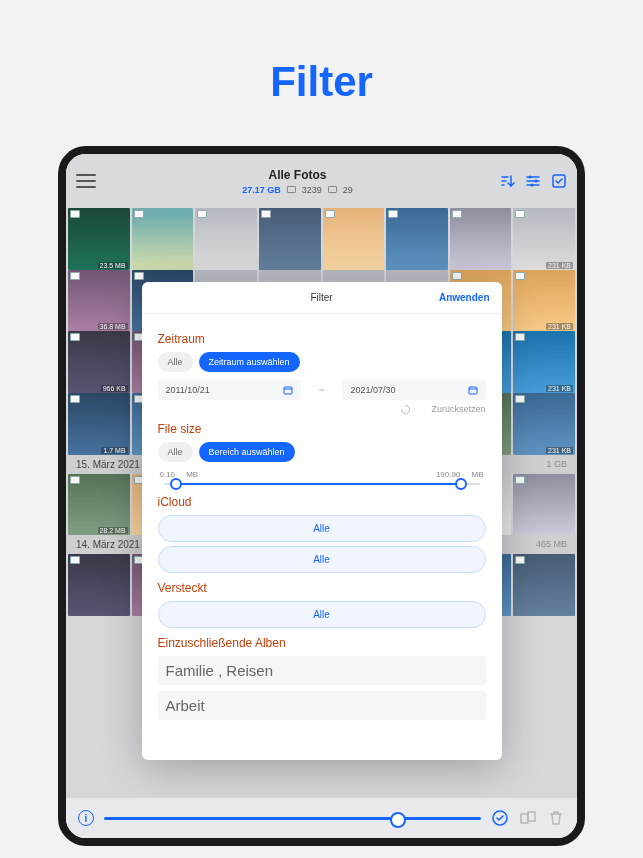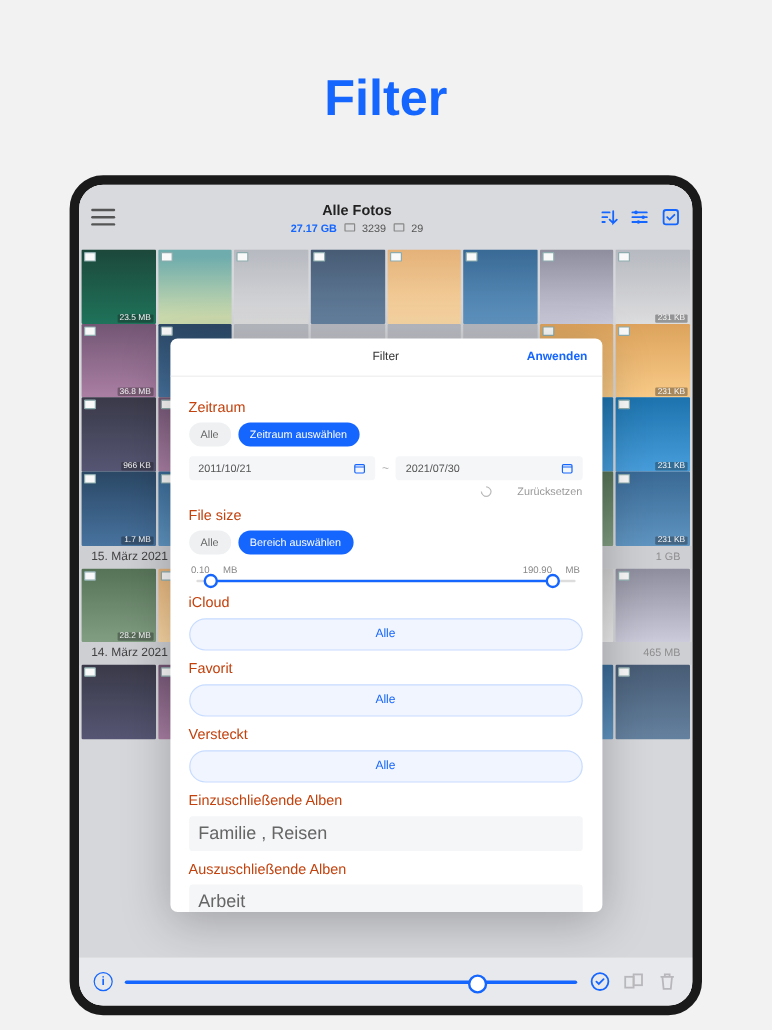--- a/index.html
+++ b/index.html
@@ -58,21 +58,21 @@
 .modal{position:absolute;top:74px;left:50%;transform:translateX(-50%);width:360px;height:478px;background:#fff;border-radius:6px;box-shadow:0 8px 40px rgba(0,0,0,.25);display:flex;flex-direction:column;overflow:hidden}
 .modal-header{height:32px;display:flex;align-items:center;justify-content:center;position:relative;border-bottom:1px solid #eee}
 .modal-title{font-size:10px;color:#333;font-weight:500}
 .modal-apply{position:absolute;right:12px;font-size:10px;color:#1565ff;font-weight:700}
 .modal-body{flex:1;overflow-y:auto;padding:10px 16px}
 .section-title{font-size:12px;font-weight:400;color:#c2410c;margin:8px 0 6px}
 .pill-row{display:flex;gap:6px;margin-bottom:8px}
 .pill{font-size:9px;padding:5px 10px;border-radius:10px;border:none}
 .pill-off{background:#eef0f2;color:#666}
 .pill-on{background:#1565ff;color:#fff}
-.date-inputs{display:flex;align-items:center;gap:6px;margin-bottom:4px}
+.date-inputs{display:flex;align-items:center;gap:18px;margin-bottom:4px}
 .date-field{flex:1;background:#f5f6f8;border-radius:3px;padding:5px 8px;font-size:9px;color:#555;display:flex;justify-content:space-between;align-items:center}
 .cal-ico{width:10px;height:10px}
 .dash{color:#aaa;font-size:10px}
 .reset-row{text-align:right;font-size:9px;color:#999;margin-bottom:6px;display:flex;justify-content:flex-end;align-items:center;gap:21px}
 .reset-ico{width:9px;height:9px;border:1px solid #bbb;border-radius:50%;border-top-color:transparent;transform:rotate(-45deg)}
 .slider-labels{display:flex;justify-content:space-between;font-size:8px;color:#888;padding:0 2px;margin-top:6px}
 .slider-track{height:2px;background:#ddd;border-radius:1px;position:relative;margin:4px 6px 10px}
 .slider-fill{position:absolute;height:100%;background:#1565ff;left:4%;right:6%}
 .slider-thumb{position:absolute;top:-5px;width:12px;height:12px;background:#fff;border:2px solid #1565ff;border-radius:50%}
 .slider-thumb.l{left:2%}
@@ -317,30 +317,28 @@
           </div>
           <div class="slider-track">
             <div class="slider-fill"></div>
             <div class="slider-thumb l"></div>
             <div class="slider-thumb r"></div>
           </div>
 
           <div class="section-title">iCloud</div>
           <button class="wide-btn">Alle</button>
 
-          <div class="section-title">Favorit</div>
           <button class="wide-btn">Alle</button>
 
           <div class="section-title">Versteckt</div>
           <button class="wide-btn">Alle</button>
 
           <div class="section-title">Einzuschließende Alben</div>
           <div class="album-field">Familie , Reisen</div>
 
-          <div class="section-title">Auszuschließende Alben</div>
           <div class="album-field">Arbeit</div>
         </div>
       </div>
     </div>
 
     <div class="bottombar">
       <div class="info-ico">i</div>
       <div class="scrub"></div>
       <div class="bact"><svg viewBox="0 0 18 18">
             <circle cx="9" cy="9" r="7" stroke="#1565ff" stroke-width="1.5" fill="none"></circle>

